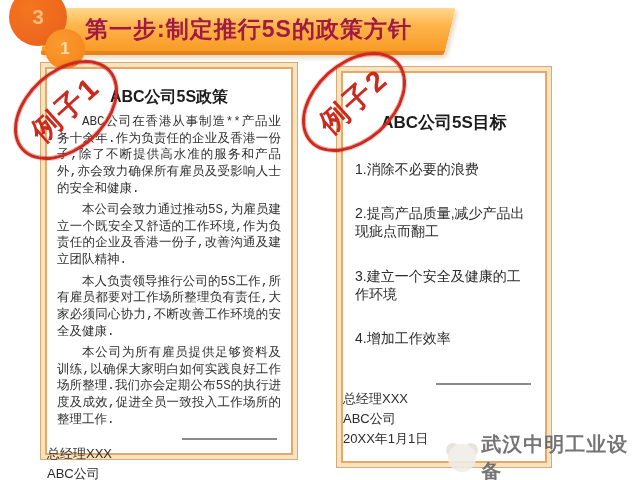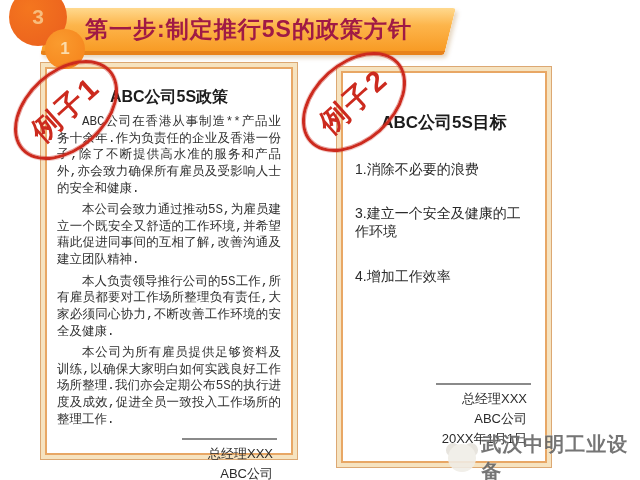--- a/index.html
+++ b/index.html
@@ -31,21 +31,21 @@
   .panel-left{left:40px;top:62px;width:258px;height:398px;}
   .panel-right{left:336px;top:66px;width:216px;height:402px;}
   .panel-title{text-align:center;font-weight:bold;color:#1c1c1c;}
   .panel-left .panel-title{font-size:16px;margin:18px 0 6px;}
   .panel-right .panel-title{font-size:17px;margin:38px 0 10px;}
   .policy-body{padding:0 10px;font-family:Liberation Mono, monospace;}
   .policy-body p{margin:5px 0 0;font-size:12.5px;line-height:1.33;color:#303030;
     text-indent:2em;text-align:justify;}
   .goal-list{padding:0 12px;}
   .goal-list p{margin:26px 0 0;font-size:14px;line-height:1.3;color:#2b2b2b;}
-  .sig{text-align:right;font-size:13px;line-height:1.55;color:#2b2b2b;padding-right:18px;}
+  .sig{text-align:left;font-size:13px;line-height:1.55;color:#2b2b2b;padding-right:18px;}
   .sig-line{width:95px;border-top:2px solid #8a8a8a;margin:10px 14px 4px auto;}
   .sig-abs{position:absolute;right:0;bottom:12px;left:0;}
   
   .stamp{position:absolute;border:3px solid #CC2A1E;border-radius:50%;
     display:flex;align-items:center;justify-content:center;
     color:#CC2A1E;font-weight:bold;font-size:29px;letter-spacing:2px;
     box-shadow:inset 0 0 0 1px rgba(204,42,30,.45), 0 0 0 1px rgba(204,42,30,.25);
     background:transparent;z-index:7;}
   .stamp1{left:6px;top:70px;width:114px;height:74px;transform:rotate(-42deg);}
   .stamp2{left:294px;top:62px;width:114px;height:74px;transform:rotate(-42deg);}
@@ -66,38 +66,39 @@
 
 <div class="banner">
   <div class="banner-text">第一步:制定推行5S的政策方针</div>
 </div>
 
 <div class="panel panel-left">
   <div class="panel-inner">
     <div class="panel-title">ABC公司5S政策</div>
     <div class="policy-body">
       <p>ABC公司在香港从事制造**产品业务十余年.作为负责任的企业及香港一份子,除了不断提供高水准的服务和产品外,亦会致力确保所有雇员及受影响人士的安全和健康.</p>
-      <p>本公司会致力通过推动5S,为雇员建立一个既安全又舒适的工作环境,并希望藉此促进同事间的互相了解,改善沟通及建立团队精神.</p>
+      <p>本公司会致力通过推动5S,为雇员建立一个既安全又舒适的工作环境,作为负责任的企业及香港一份子,改善沟通及建立团队精神.</p>
       <p>本人负责领导推行公司的5S工作,所有雇员都要对工作场所整理负有责任,大家必须同心协力,不断改善工作环境的安全及健康.</p>
       <p>本公司为所有雇员提供足够资料及训练,以确保大家明白如何实践良好工作场所整理.我们亦会定期公布5S的执行进度及成效,促进全员一致投入工作场所的整理工作.</p>
     </div>
     <div class="sig-line"></div>
     <div class="sig">
       <div>总经理XXX</div>
       <div>ABC公司</div>
 
     </div>
   </div>
 </div>
 
 <div class="panel panel-right">
   <div class="panel-inner">
     <div class="panel-title">ABC公司5S目标</div>
     <div class="goal-list">
       <p>1.消除不必要的浪费</p>
+      <p>2.提高产品质量,减少产品出现疵点而翻工</p>
       <p>3.建立一个安全及健康的工作环境</p>
       <p>4.增加工作效率</p>
     </div>
     <div class="sig-abs">
       <div class="sig-line"></div>
       <div class="sig">
         <div>总经理XXX</div>
         <div>ABC公司</div>
         <div>20XX年1月1日</div>
       </div>

